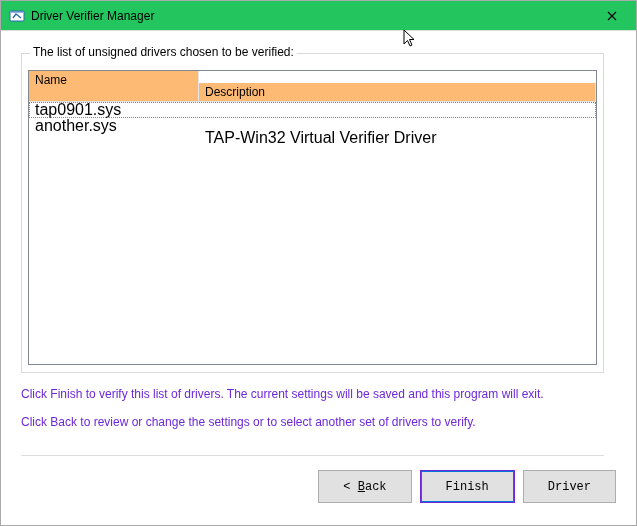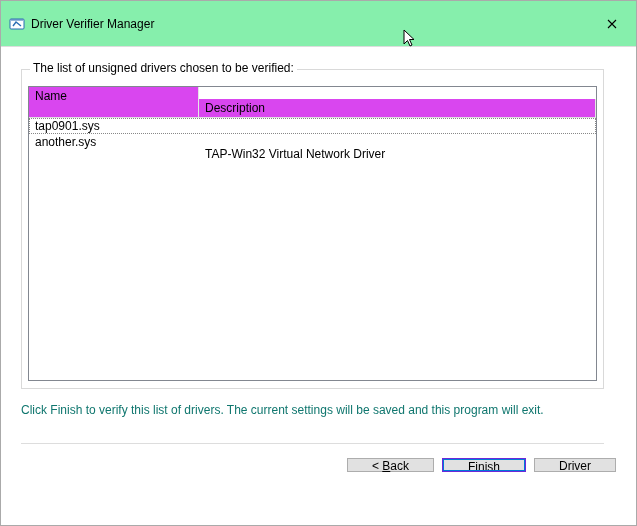--- a/index.html
+++ b/index.html
@@ -8,23 +8,23 @@
       font-size: 12px;
       background: #fff;
       width: 637px;
       height: 526px;
       overflow: hidden;
       border: 1px solid #aaa;
     }
     .titlebar {
       display: flex;
       align-items: center;
-      height: 46px;
+      height: 30px;
       padding: 0 2px 0 8px;
-      background: #86efac;
+      background: #22c55e;
       border-bottom: 1px solid #ddd;
     }
     .titlebar .app-icon {
       width: 16px; height: 16px;
       margin-right: 6px;
       display: flex; align-items: center; justify-content: center;
     }
     .titlebar .title {
       flex: 1;
       font-size: 12px;
@@ -62,59 +62,59 @@
     }
     .lv-header {
       display: flex;
       font-size: 12px;
       color: #000;
       border-bottom: 1px solid #e0e0e0;
     }
     .lv-header .col {
       padding: 2px 6px;
       border-right: 1px solid #e5e5e5;
-      background: #d946ef;
+      background: #fdba74;
     }
     .col-name { width: 170px; }
     .col-desc { flex: 1; margin-top: 12px; }
     .lv-body { }
     .lv-row {
       display: flex;
-      font-size: 12px;
+      font-size: 16px;
       color: #000;
     }
     .lv-row .cell { padding: 0 6px; line-height: 16px; white-space: nowrap; overflow: hidden; }
     .lv-row.focused {
       outline: 1px dotted #888;
       outline-offset: -1px;
     }
     .instructions {
       margin-top: 14px;
       font-size: 12px;
-      color: #0f766e;
+      color: #6d28d9;
     }
     .instructions p { margin-bottom: 14px; }
     .hr {
       margin: 26px 0 0 0;
       border: none;
       border-top: 1px solid #ddd;
     }
     .button-row {
       display: flex;
       justify-content: flex-end;
       gap: 8px;
       padding: 14px 20px 14px 20px;
     }
     button.winbtn {
-      font-family: Liberation Sans, sans-serif;
+      font-family: Liberation Mono, monospace;
       font-size: 12px;
       background: #e1e1e1;
       border: 1px solid #adadad;
       min-width: 74px;
-      height: 14px;
+      height: 33px;
       padding: 0 24px;
       color: #000;
       cursor: pointer;
     }
     button.winbtn.default {
       border: 2px solid #6d28d9;
       outline: 1px solid #0078d7;
       outline-offset: -2px;
     }
     .cursor {
@@ -151,28 +151,29 @@
       <div class="lv-header">
         <div class="col col-name">Name</div>
         <div class="col col-desc">Description</div>
       </div>
       <div class="lv-body">
         <div class="lv-row focused">
           <div class="cell col-name">tap0901.sys</div>
         </div>
         <div class="lv-row">
           <div class="cell col-name">another.sys</div>
-          <div class="cell col-desc">TAP-Win32 Virtual Network Driver</div>
+          <div class="cell col-desc">TAP-Win32 Virtual Verifier Driver</div>
         </div>
       </div>
     </div>
   </div>
 
   <div class="instructions">
     <p>Click Finish to verify this list of drivers. The current settings will be saved and this program will exit.</p>
+    <p>Click Back to review or change the settings or to select another set of drivers to verify.</p>
   </div>
 
   <hr class="hr">
 </div>
 
 <div class="button-row">
   <button class="winbtn"><span>&lt; </span><span class="underline-access">B</span><span>ack</span></button>
   <button class="winbtn default">Finish</button>
   <button class="winbtn">Driver</button>
 </div>

